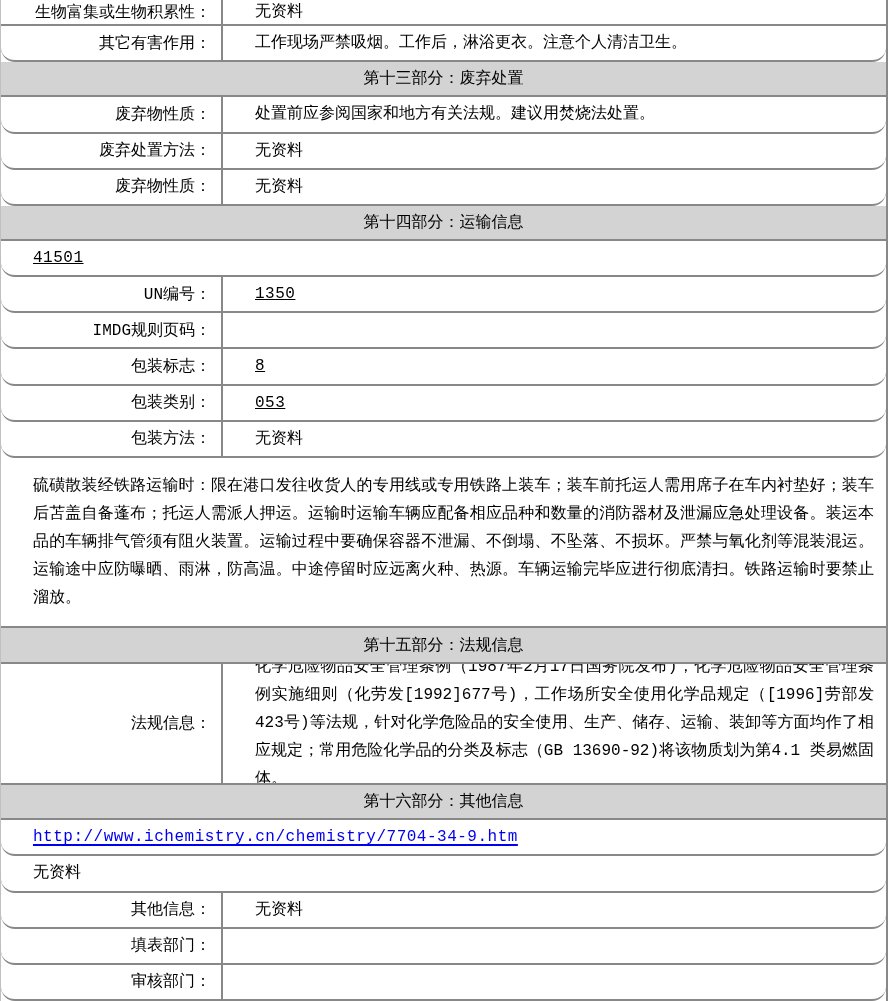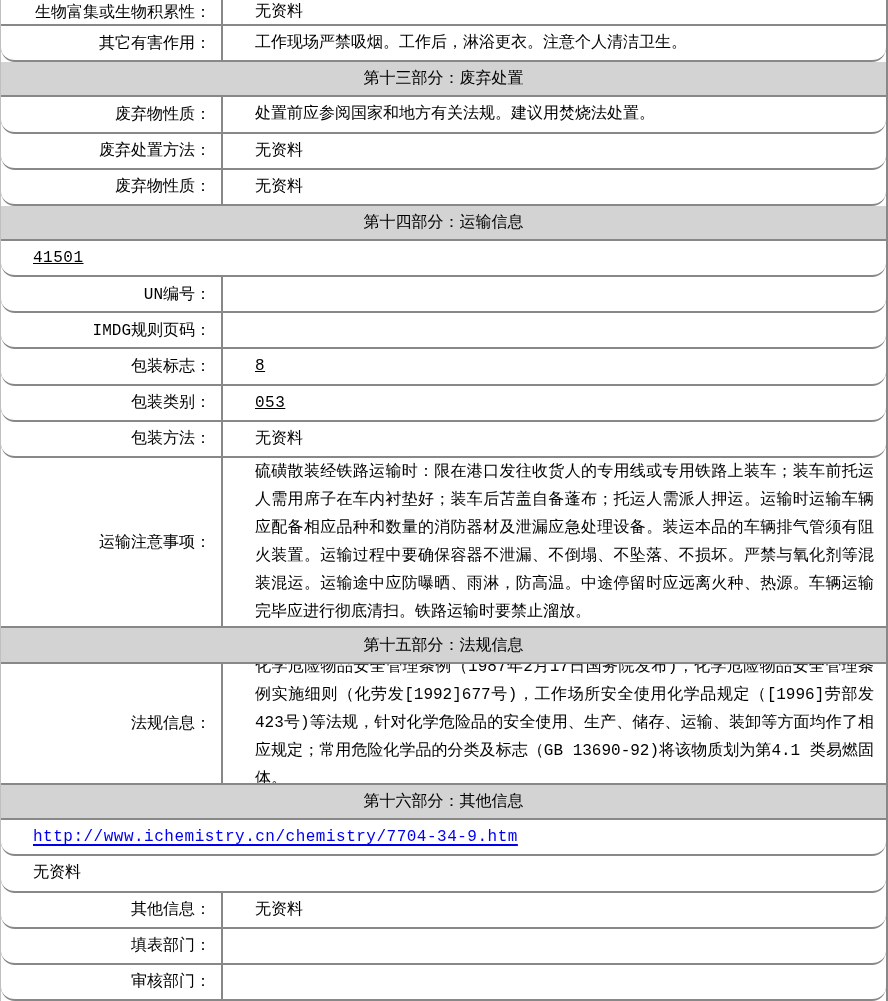--- a/index.html
+++ b/index.html
@@ -98,38 +98,38 @@
     <div class="field-value">无资料</div>
   </div>
     <div class="section-row">
     <div class="section-title">第十四部分：运输信息</div>
   </div>
     <div class="field-row r-short">
     <div class="field-value mono">41501</div>
   </div>
     <div class="field-row r-short">
     <div class="field-label">UN编号：</div>
+    <div class="field-value mono">1350</div>
   </div>
     <div class="field-row r-short">
     <div class="field-label">IMDG规则页码：</div>
   </div>
     <div class="field-row r-short">
     <div class="field-label">包装标志：</div>
     <div class="field-value mono">8</div>
   </div>
     <div class="field-row r-short">
     <div class="field-label">包装类别：</div>
     <div class="field-value mono">053</div>
   </div>
     <div class="field-row r-short">
     <div class="field-label">包装方法：</div>
     <div class="field-value">无资料</div>
   </div>
     <div class="field-row r-transport">
-    <div class="field-label">运输注意事项：</div>
     <div class="field-value">硫磺散装经铁路运输时：限在港口发往收货人的专用线或专用铁路上装车；装车前托运人需用席子在车内衬垫好；装车后苫盖自备蓬布；托运人需派人押运。运输时运输车辆应配备相应品种和数量的消防器材及泄漏应急处理设备。装运本品的车辆排气管须有阻火装置。运输过程中要确保容器不泄漏、不倒塌、不坠落、不损坏。严禁与氧化剂等混装混运。运输途中应防曝晒、雨淋，防高温。中途停留时应远离火种、热源。车辆运输完毕应进行彻底清扫。铁路运输时要禁止溜放。</div>
   </div>
     <div class="section-row">
     <div class="section-title">第十五部分：法规信息</div>
   </div>
     <div class="field-row r-law">
     <div class="field-label">法规信息：</div>
     <div class="field-value">化学危险物品安全管理条例（1987年2月17日国务院发布)，化学危险物品安全管理条例实施细则（化劳发[1992]677号)，工作场所安全使用化学品规定（[1996]劳部发423号)等法规，针对化学危险品的安全使用、生产、储存、运输、装卸等方面均作了相应规定；常用危险化学品的分类及标志（GB 13690-92)将该物质划为第4.1 类易燃固体。</div>
   </div>
     <div class="section-row">

